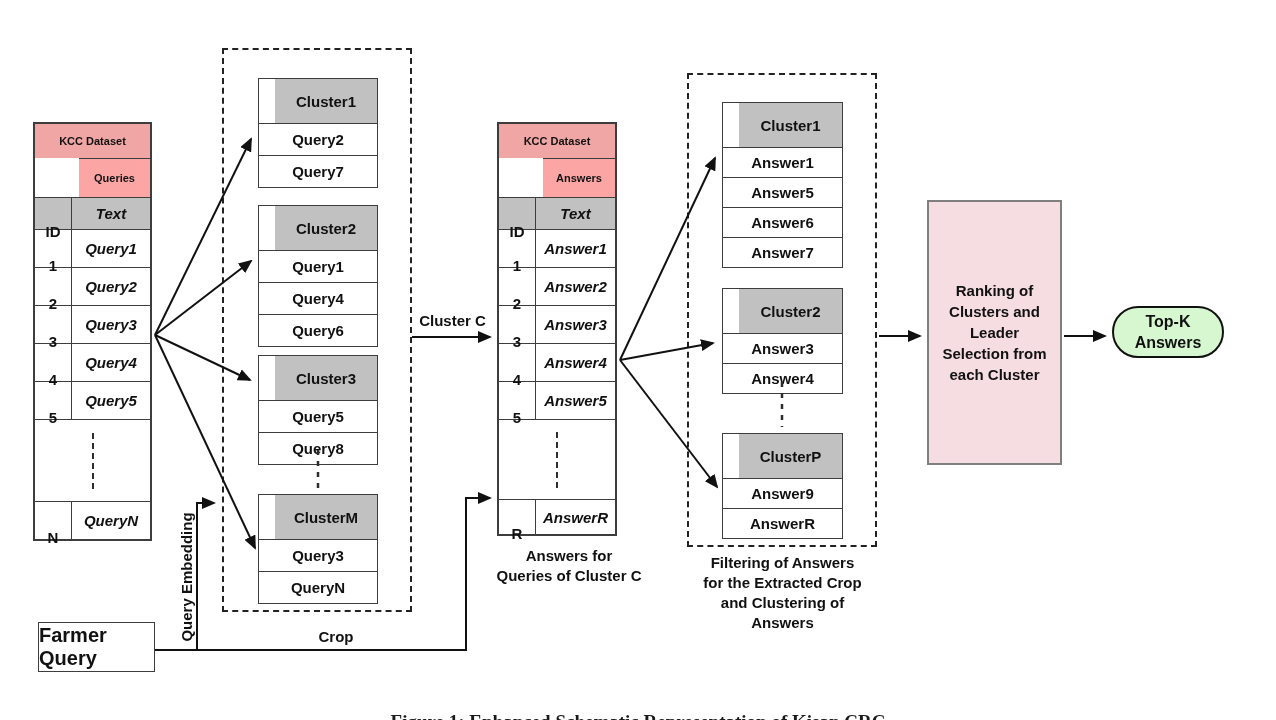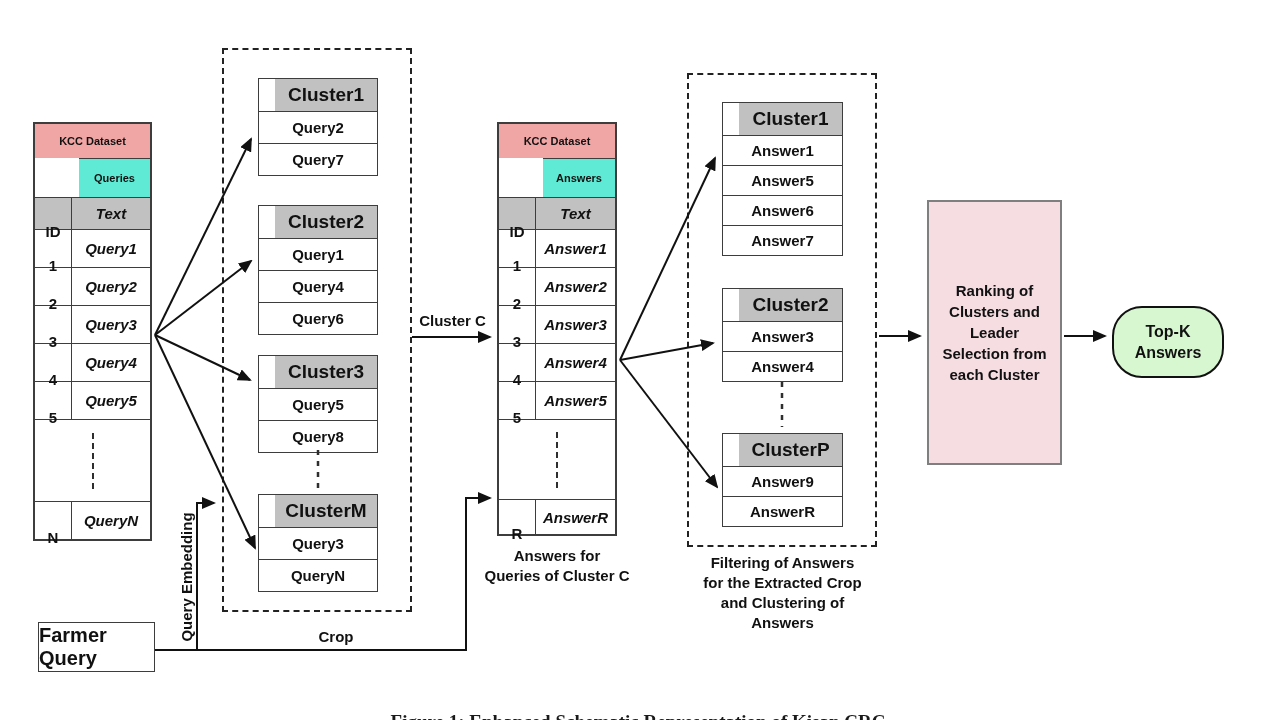--- a/index.html
+++ b/index.html
@@ -4,32 +4,32 @@
 <style>
   html,body{margin:0;padding:0;background:#fff;}
   .canvas{position:relative;width:1276px;height:720px;background:#ffffff;overflow:hidden;
           font-family:"Liberation Sans",sans-serif;color:#111;}
   .overlay{position:absolute;left:0;top:0;z-index:6;pointer-events:none;}
 
   
   .tbl{position:absolute;z-index:4;background:#fff;border:2px solid #3d3d3d;box-sizing:border-box;}
   .theader{display:flex;align-items:center;justify-content:center;font-weight:700;font-size:11px;}
   .pinkhdr{background:#F0A6A5;}
-  .bluehdr{background:#5eead4;border-top:1.5px solid #3d3d3d;margin-left:44px;}
+  .bluehdr{background:#fca5a5;border-top:1.5px solid #3d3d3d;margin-left:44px;}
   .trow{display:flex;border-top:1.5px solid #3d3d3d;box-sizing:border-box;font-weight:700;font-size:15px;}
   .grayrow{background:#C1C1C1;}
   .cid{width:36px;display:flex;align-items:center;justify-content:center;margin-top:33px;}
   .ctx{flex:1;border-left:1.5px solid #3d3d3d;display:flex;align-items:center;justify-content:center;font-style:italic;}
   .dotsrow{border-top:1.5px solid #3d3d3d;display:flex;align-items:center;justify-content:center;box-sizing:border-box;}
   .vdash{height:56px;width:0;border-left:2.5px dashed #2e2e2e;}
 
   
   .ctbl{position:absolute;z-index:4;background:#fff;border:1.5px solid #3d3d3d;box-sizing:border-box;}
-  .chead{background:#C1C1C1;height:32px;display:flex;align-items:center;justify-content:center;
-         font-weight:700;font-size:19px;margin-left:16px;}
+  .chead{background:#C1C1C1;height:44px;display:flex;align-items:center;justify-content:center;
+         font-weight:700;font-size:15px;margin-left:16px;}
   .citem{border-top:1.5px solid #3d3d3d;display:flex;align-items:center;justify-content:center;
          font-weight:700;font-size:15px;box-sizing:border-box;}
   .qitem{height:32px;} .aitem{height:30px;}
 
   
   .dashedbox{position:absolute;z-index:2;border:2px dashed #222;background:transparent;box-sizing:border-box;}
 
   
   .rankbox{position:absolute;z-index:4;background:#F6DDE2;border:2px solid #7f7f7f;
            display:flex;align-items:center;justify-content:center;text-align:center;
@@ -198,34 +198,34 @@
   <div class="ctbl" style="left:722px;top:433px;width:121px">
     <div class="chead">ClusterP</div>
     <div class="citem aitem">Answer9</div>
     <div class="citem aitem">AnswerR</div>
   </div>
 
   <div class="rankbox" style="left:927px;top:200px;width:135px;height:265px;padding:0 8px">
     <span>Ranking of Clusters and Leader Selection from each Cluster</span>
   </div>
 
-  <div class="pill" style="left:1112px;top:306px;width:112px;height:72px">
+  <div class="pill" style="left:1112px;top:306px;width:112px;height:52px">
     <span style="white-space:pre-line">Top-K
 Answers</span>
   </div>
 
   <div class="fqbox" style="left:38px;top:622px;width:117px;height:50px">
     <span>Farmer Query</span>
   </div>
 
   <div class="lbl" style="left:405px;top:312px;width:95px">Cluster C</div>
   <div class="lbl" style="left:301px;top:628px;width:70px">Crop</div>
   <div class="lbl rot" style="left:118px;top:569px;width:136px;height:16px">Query Embedding</div>
 
-  <div class="cap" style="left:472px;top:546px;width:170px">Answers for
+  <div class="cap" style="left:484px;top:546px;width:170px">Answers for
 Queries of Cluster C</div>
   <div class="cap" style="left:690px;top:553px;width:185px">Filtering of Answers
 for the Extracted Crop
 and Clustering of
 Answers</div>
   <div class="figcap">Figure 1: Enhanced Schematic Representation of Kisan CRC</div>
 
 </div>
 
 </body></html>

